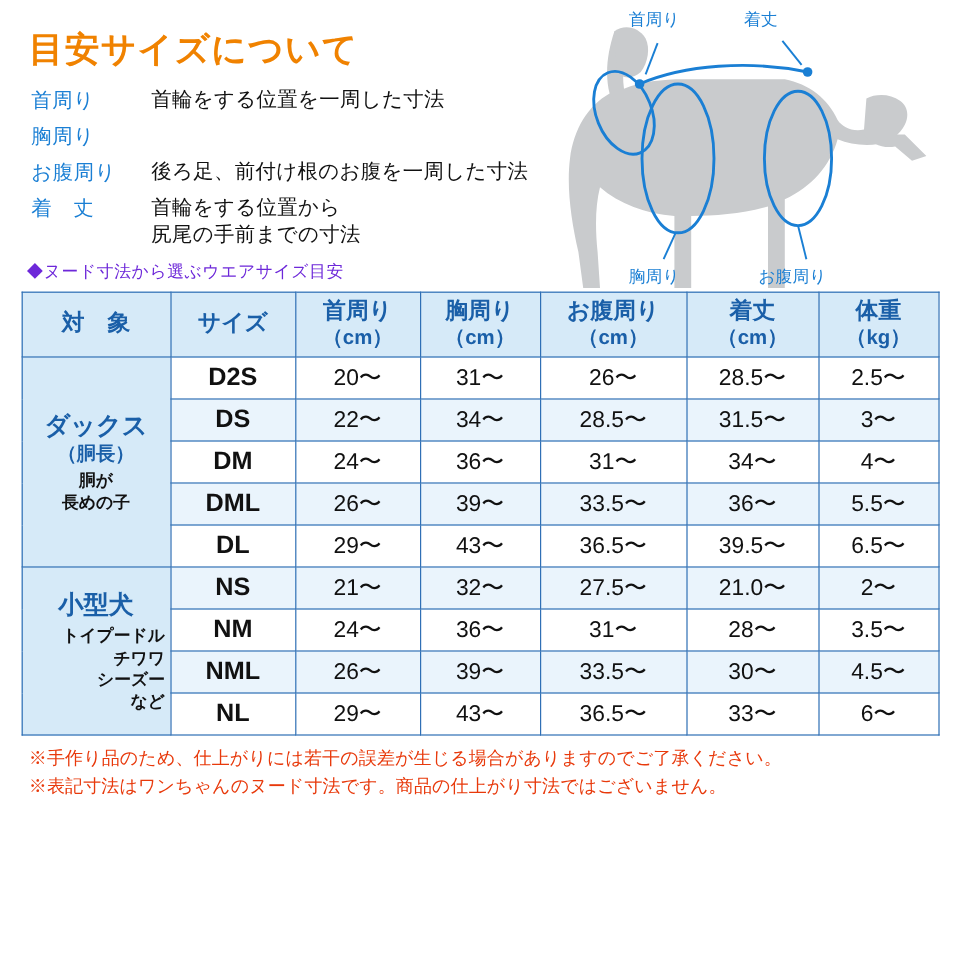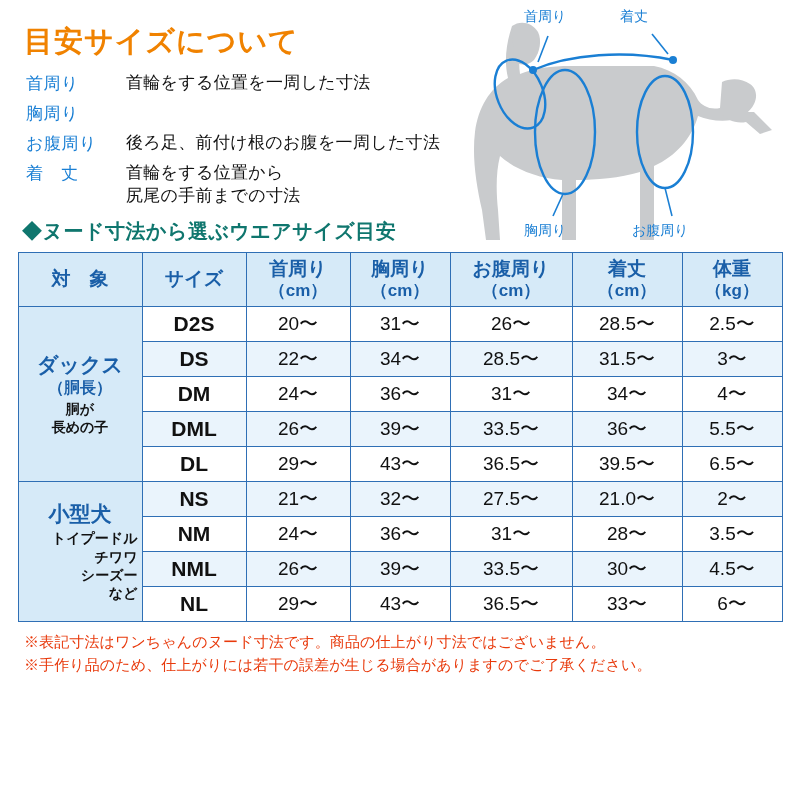--- a/index.html
+++ b/index.html
@@ -65,23 +65,23 @@
   .diagram svg { display: block; }
   .dlabel {
     position: absolute;
     color: #1a7fd4;
     font-size: 14px;
     white-space: nowrap;
   }
 
   
   .section-heading {
-    color: #0f766e;
-    font-size: 20px;
-    font-weight: bold;
+    color: #6d28d9;
+    font-size: 14px;
+    font-weight: normal;
     margin: 10px 0 7px 8px;
     letter-spacing: 0.5px;
   }
 
   
   table.size-table {
     border-collapse: collapse;
     width: 668px;
     margin: 0 auto;
     table-layout: fixed;
@@ -339,17 +339,17 @@
         <td class="val">29〜</td>
         <td class="val">43〜</td>
         <td class="val">36.5〜</td>
         <td class="val">33〜</td>
         <td class="val">6〜</td>
       </tr>
     </tbody>
   </table>
 
   <div class="notes">
+    <div class="note">※手作り品のため、仕上がりには若干の誤差が生じる場合がありますのでご了承ください。</div>
     <div class="note">※表記寸法はワンちゃんのヌード寸法です。商品の仕上がり寸法ではございません。</div>
-    <div class="note">※手作り品のため、仕上がりには若干の誤差が生じる場合がありますのでご了承ください。</div>
   </div>
 
 </div>
 
 </body></html>

